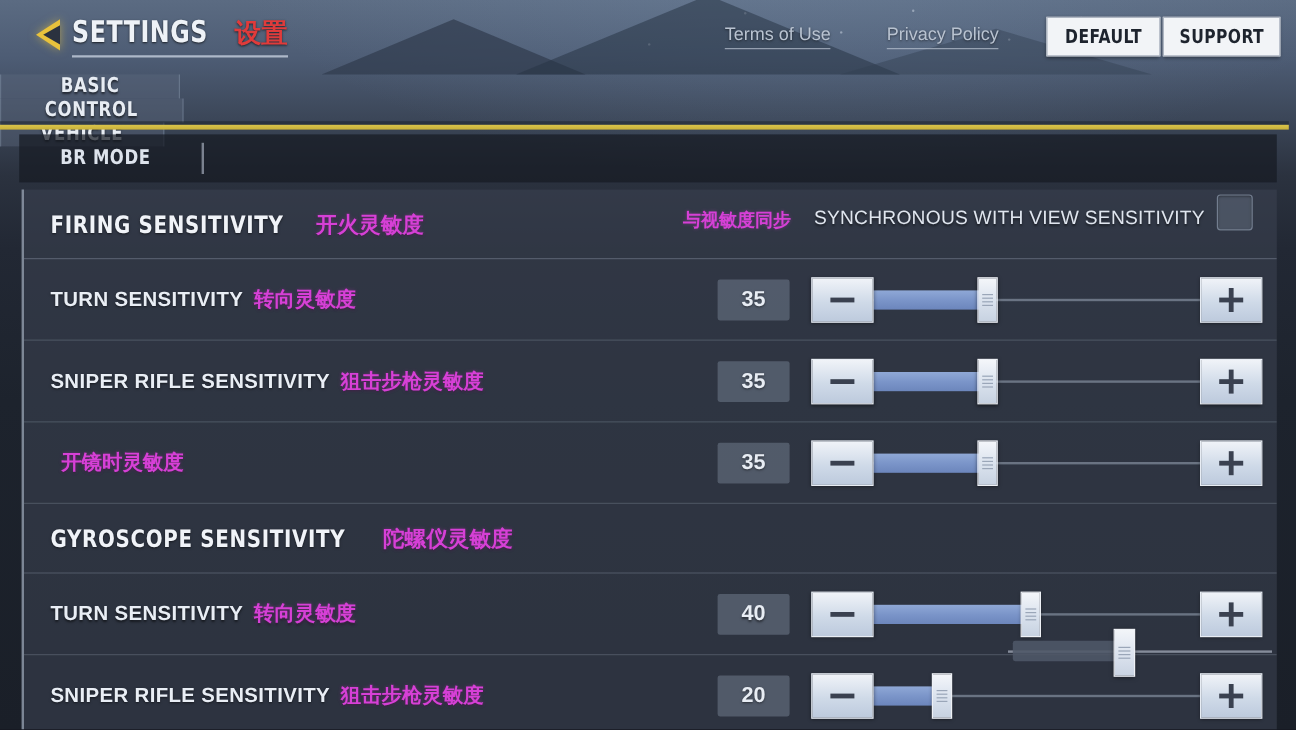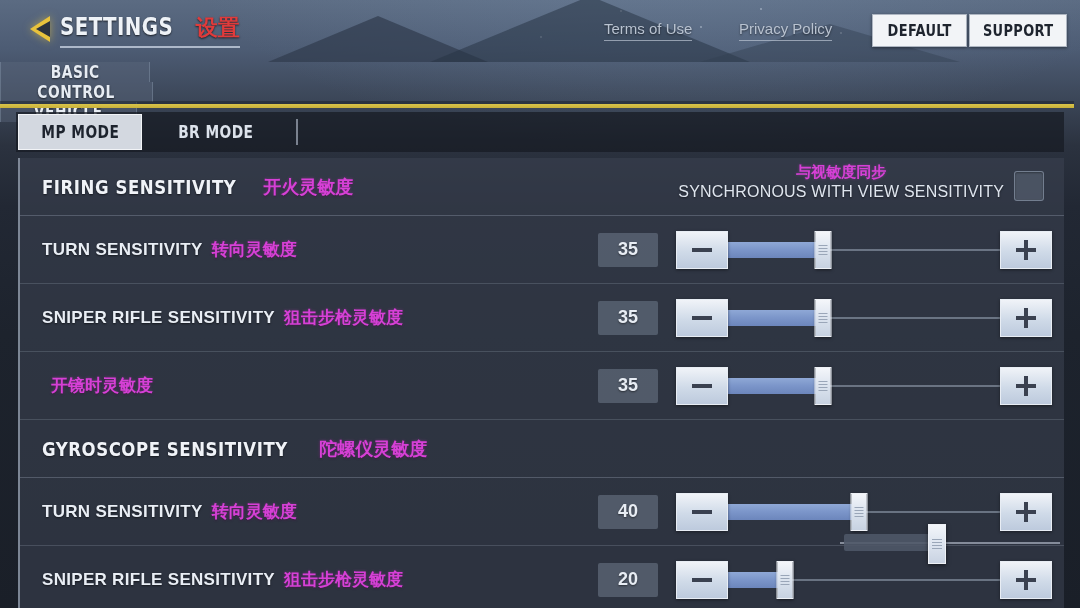--- a/index.html
+++ b/index.html
@@ -180,28 +180,29 @@
   .section-head .sh-cn {
     font-size: 18px; font-weight: bold; color: #d640d6;
     margin-left: 10px;
     text-shadow: 0 0 3px rgba(214,64,214,.45), 0 1px 2px rgba(0,0,0,.5);
   }
 
   .sync-wrap {
     position: absolute; right: 20px; top: 4px;
     display: flex; align-items: flex-end; gap: 10px;
   }
-  .sync-texts { display: flex; flex-direction: column; align-items: center; }
+  .sync-texts { display: flex; flex-direction: row; align-items: center; }
   .sync-cn {
     font-size: 15px; font-weight: bold; color: #d640d6; line-height: 19px;
     text-shadow: 0 0 3px rgba(214,64,214,.4);
   }
   .sync-en {
     font-size: 16px; color: #dfe5ee; letter-spacing: .2px; line-height: 22px;
     text-shadow: 0 1px 2px rgba(0,0,0,.5);
+    margin-left: 19px;
   }
   .sync-box {
     width: 30px; height: 30px; margin-bottom: 2px;
     background: rgba(95,105,122,.55);
     border: 1px solid rgba(150,162,180,.55);
     border-radius: 3px;
     cursor: pointer;
     box-shadow: inset 0 1px 2px rgba(0,0,0,.35);
   }
 
@@ -360,23 +361,20 @@
       <span>CONTROL</span>
     </div>
     <div class="tab" id="tab-4" style="width:137px">
       <span>VEHICLE</span>
     </div>
   </div>
   <div id="tab-underline-dark"></div>
   <div id="tab-underline"></div>
 
   <div id="subtabs">
-    <div class="subtab active" id="subtab-mp">
-      <span>MP MODE</span>
-    </div>
     <div class="subtab" id="subtab-br">
       <span>BR MODE</span>
     </div>
     <div class="subtab-sep"></div>
   </div>
 
   <div id="panel">
 
     <div class="section-head">
       <div class="sh-en">FIRING SENSITIVITY</div>

